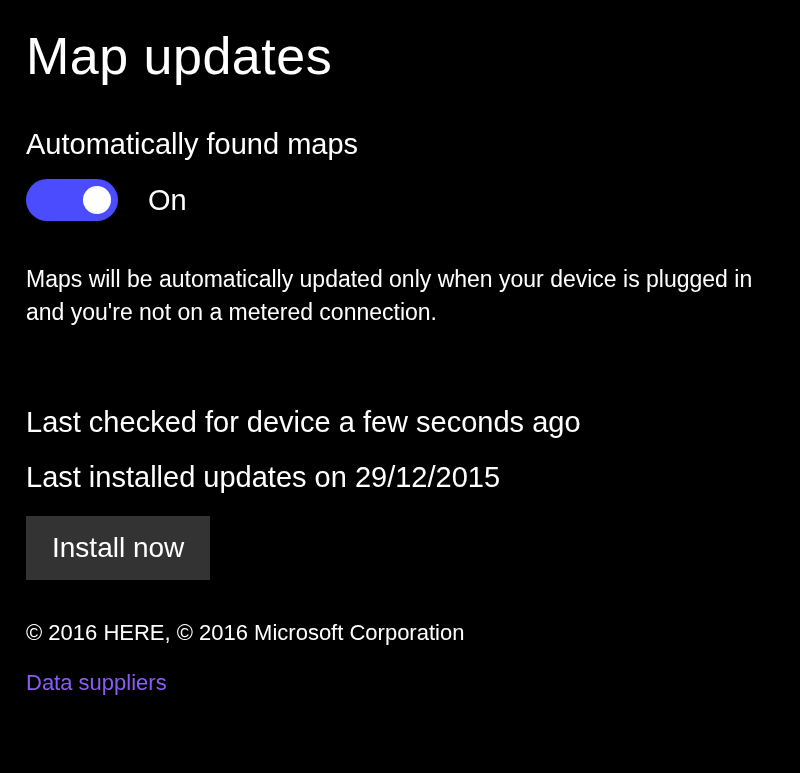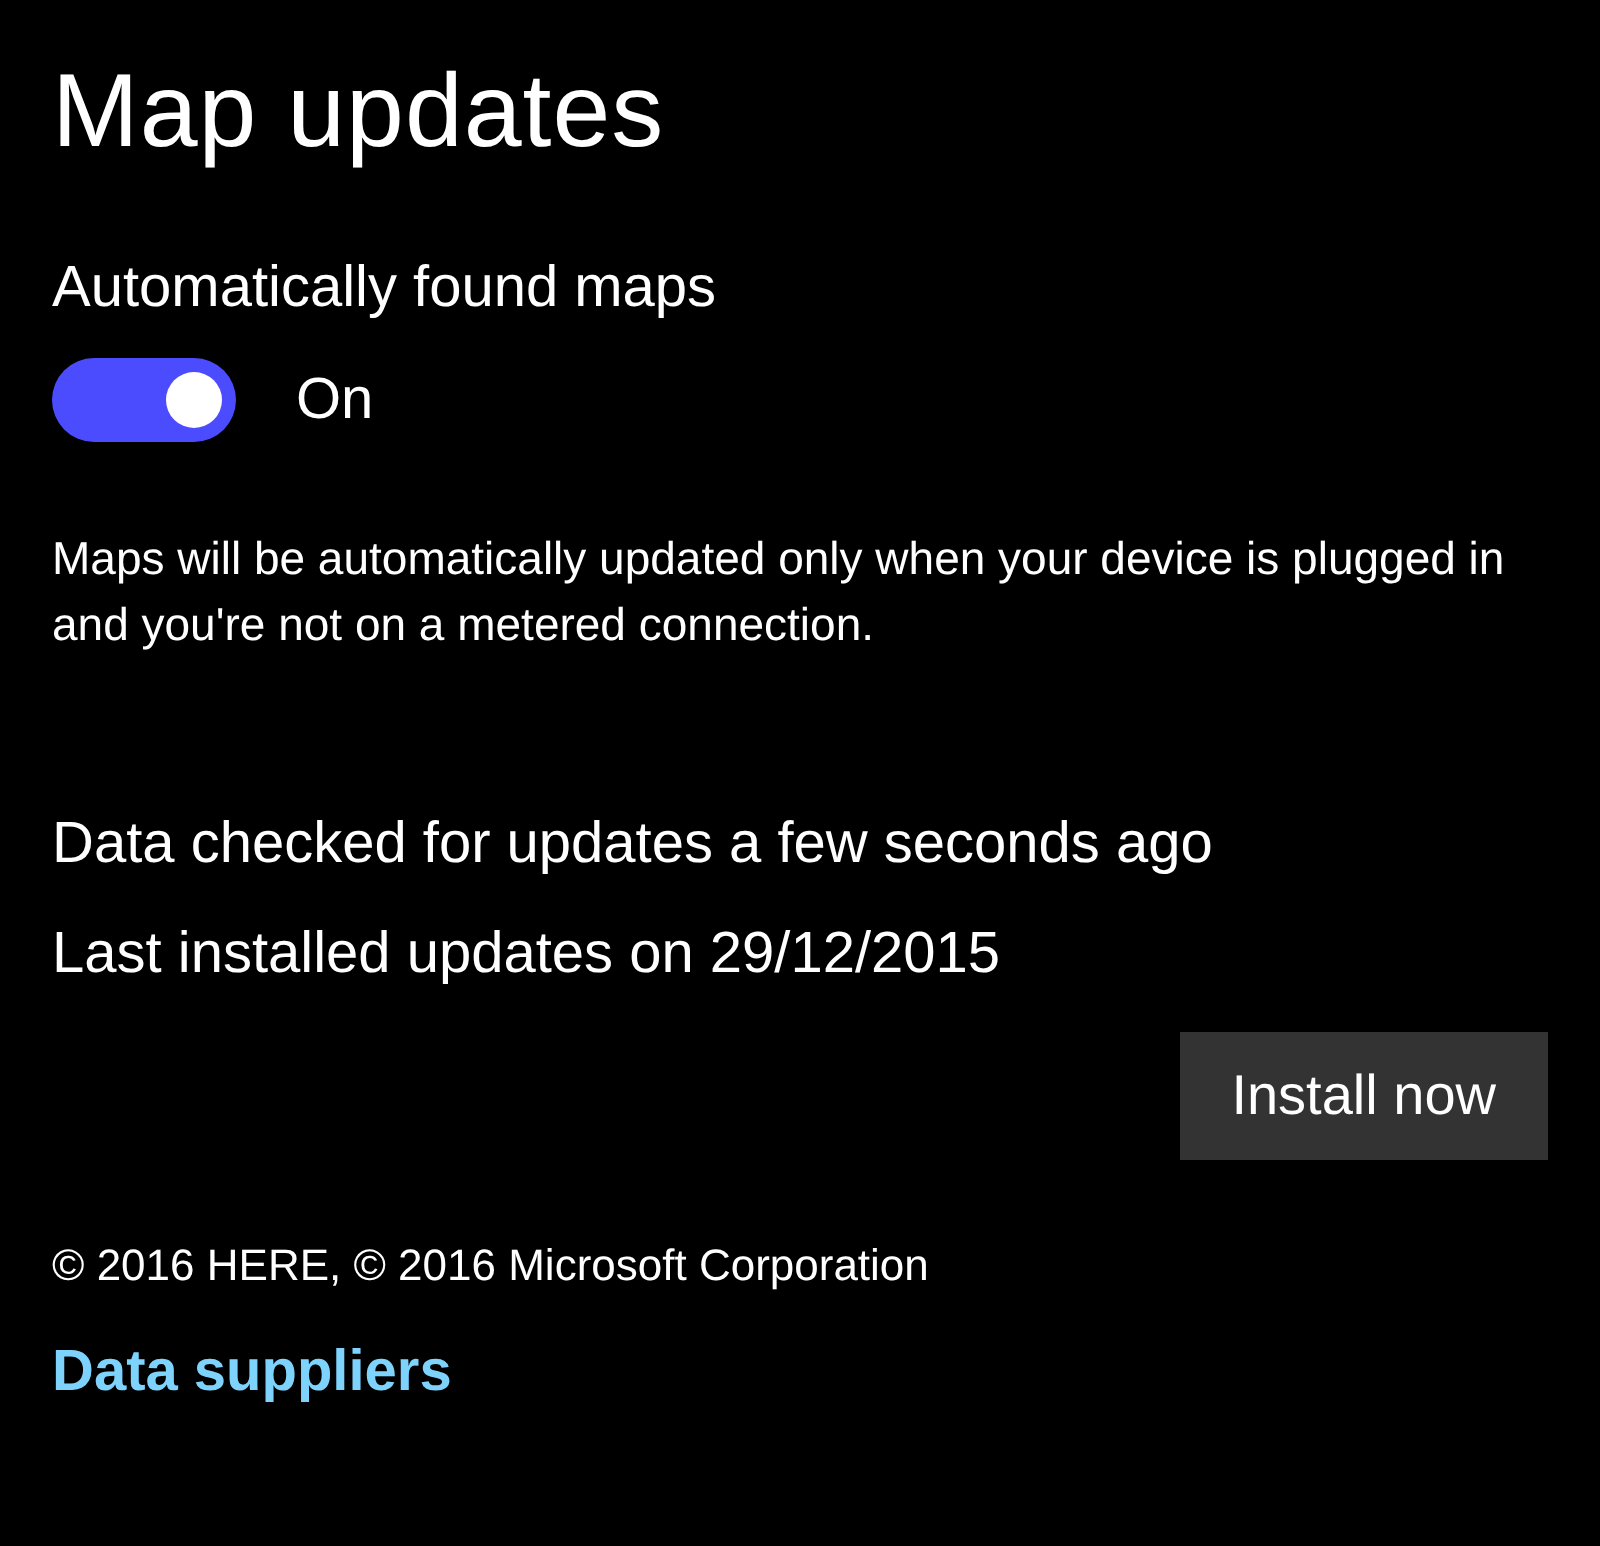--- a/index.html
+++ b/index.html
@@ -67,21 +67,20 @@
       font-size: 29px;
       font-weight: 300;
       margin-bottom: 22px;
     }
     .install-row {
       display: flex;
       align-items: center;
       gap: 36px;
       margin-top: 20px;
       margin-bottom: 40px;
-      justify-content: flex-end;
     }
     .install-button {
       background: #333333;
       color: #ffffff;
       border: none;
       font-size: 28px;
       font-weight: 300;
       font-family: inherit;
       padding: 16px 26px;
       cursor: pointer;
@@ -89,23 +88,23 @@
     .install-status {
       font-size: 29px;
       font-weight: 300;
     }
     .copyright {
       font-size: 22px;
       font-weight: 400;
       margin-bottom: 24px;
     }
     .link {
-      color: #7dd3fc;
-      font-size: 29px;
-      font-weight: 700;
+      color: #8b5cf6;
+      font-size: 22px;
+      font-weight: 400;
       cursor: pointer;
       text-decoration: none;
     }
   </style>
 </head>
 <body>
 
 
 
 <h1 class="page-title">Map updates</h1>
@@ -114,21 +113,21 @@
 
 <div class="toggle-row">
   <div class="toggle">
     <div class="toggle-thumb"></div>
   </div>
   <span class="toggle-state">On</span>
 </div>
 
 <p class="description">Maps will be automatically updated only when your device is plugged in and you're not on a metered connection.</p>
 
-<div class="status-line">Data checked for updates a few seconds ago</div>
+<div class="status-line">Last checked for device a few seconds ago</div>
 
 <div class="status-line">Last installed updates on 29/12/2015</div>
 
 <div class="install-row">
   <button class="install-button">Install now</button>
 </div>
 
 <div class="copyright">© 2016 HERE, © 2016 Microsoft Corporation</div>
 
 <a class="link">Data suppliers</a>

